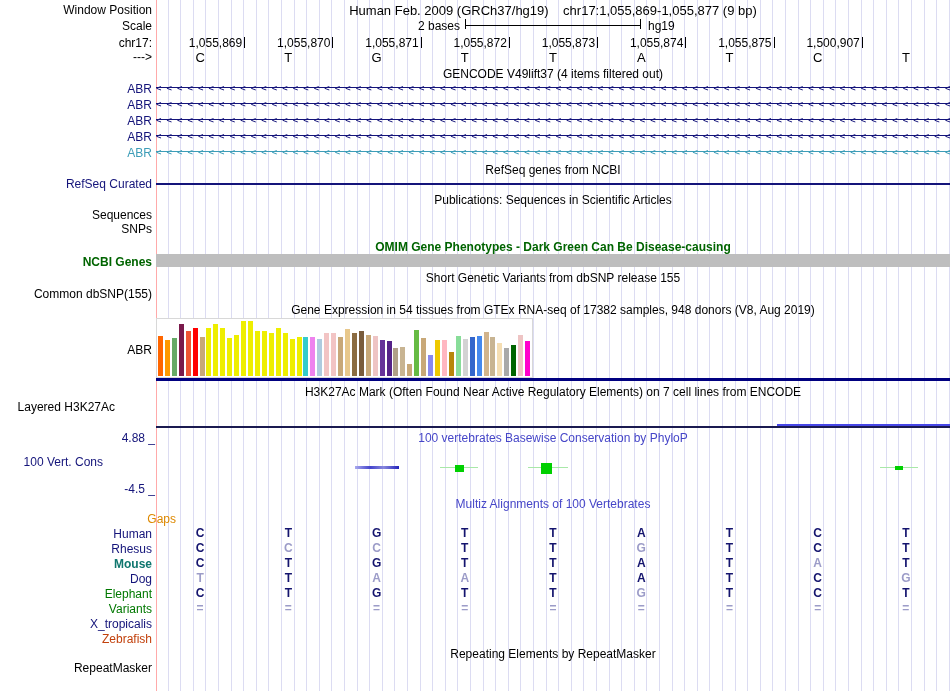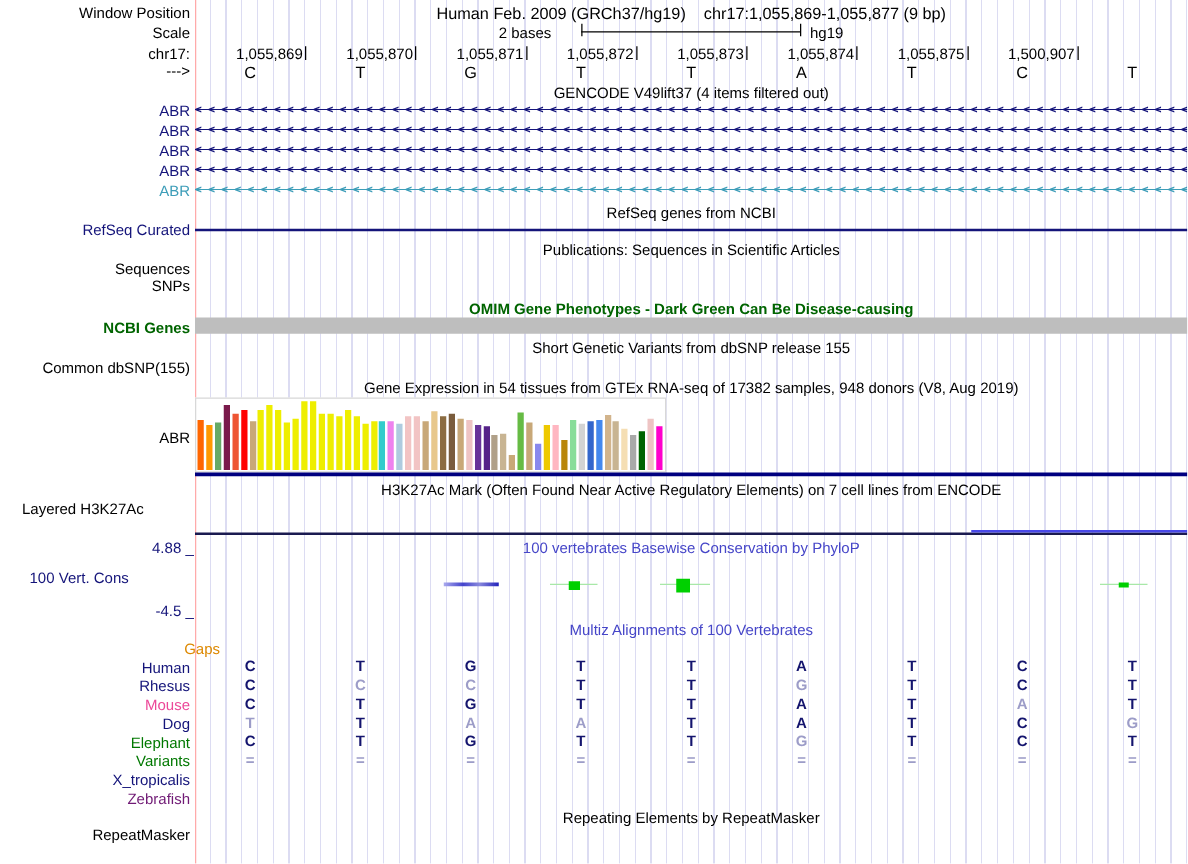--- a/index.html
+++ b/index.html
@@ -36,21 +36,21 @@
 <div id="browser" style="--navy: #14147A; --lightblue: #3D9DB8; --green: #006400; --blue-title: #4646C8; --orange: #DD8800; --grid: #DCDCF2; --pink: #FFAAAA; --graybar: #BEBEBE; --h3kline: #1A1A50; --h3kblue: #4848E8;">
   <div id="gridlines"></div>
   <div id="cursor-line"></div>
 
   <div class="label" style="top:3px">Window Position</div>
   <div class="title" style="top:3px;font-size:13px">
     <span>Human Feb. 2009 (GRCh37/hg19)</span>&nbsp;&nbsp;&nbsp;
     <span>chr17:1,055,869-1,055,877 (9 bp)</span>
   </div>
   <div class="label" style="top:19px">Scale</div>
-  <div class="abs" style="top:19px;left:380px;width:80px;text-align:center">2 bases</div>
+  <div class="abs" style="top:19px;left:380px;width:80px;text-align:right">2 bases</div>
   <div class="abs" style="top:25px;left:465px;width:175px;height:1px;background:#000"></div>
   <div class="abs" style="top:19px;left:465px;width:1px;height:10px;background:#000"></div>
   <div class="abs" style="top:19px;left:640px;width:1px;height:10px;background:#000"></div>
   <div class="abs" style="top:19px;left:648px">hg19</div>
   <div class="label" style="top:36px">chr17:</div>
   <div id="ruler">
       <div class="ruler-tick" style="left: 244.222px; top: 37px;"></div>
       <div class="ruler-num" style="left: 156.222px; top: 36px;">1,055,869</div>
       <div class="ruler-tick" style="left: 332.444px; top: 37px;"></div>
       <div class="ruler-num" style="left: 244.444px; top: 36px;">1,055,870</div>
@@ -204,21 +204,21 @@
       <div class="label" style="top: 542px; color: rgb(20, 20, 122); font-weight: normal;">Rhesus</div>
       <div class="aln" style="left: 200.111px; top: 541px; color: rgb(20, 20, 110);">C</div>
       <div class="aln" style="left: 288.333px; top: 541px; color: rgb(156, 156, 200);">C</div>
       <div class="aln" style="left: 376.556px; top: 541px; color: rgb(156, 156, 200);">C</div>
       <div class="aln" style="left: 464.778px; top: 541px; color: rgb(20, 20, 110);">T</div>
       <div class="aln" style="left: 553px; top: 541px; color: rgb(20, 20, 110);">T</div>
       <div class="aln" style="left: 641.222px; top: 541px; color: rgb(156, 156, 200);">G</div>
       <div class="aln" style="left: 729.444px; top: 541px; color: rgb(20, 20, 110);">T</div>
       <div class="aln" style="left: 817.667px; top: 541px; color: rgb(20, 20, 110);">C</div>
       <div class="aln" style="left: 905.889px; top: 541px; color: rgb(20, 20, 110);">T</div>
-      <div class="label" style="top: 557px; color: #ec4899; font-weight: normal;">Mouse</div>
+      <div class="label" style="top: 557px; color: #0f766e; font-weight: bold;">Mouse</div>
       <div class="aln" style="left: 200.111px; top: 556px; color: rgb(20, 20, 110);">C</div>
       <div class="aln" style="left: 288.333px; top: 556px; color: rgb(20, 20, 110);">T</div>
       <div class="aln" style="left: 376.556px; top: 556px; color: rgb(20, 20, 110);">G</div>
       <div class="aln" style="left: 464.778px; top: 556px; color: rgb(20, 20, 110);">T</div>
       <div class="aln" style="left: 553px; top: 556px; color: rgb(20, 20, 110);">T</div>
       <div class="aln" style="left: 641.222px; top: 556px; color: rgb(20, 20, 110);">A</div>
       <div class="aln" style="left: 729.444px; top: 556px; color: rgb(20, 20, 110);">T</div>
       <div class="aln" style="left: 817.667px; top: 556px; color: rgb(156, 156, 200);">A</div>
       <div class="aln" style="left: 905.889px; top: 556px; color: rgb(20, 20, 110);">T</div>
       <div class="label" style="top: 572px; color: rgb(20, 20, 122); font-weight: normal;">Dog</div>
@@ -245,18 +245,18 @@
       <div class="aln" style="left: 200.111px; top: 601px; color: rgb(156, 156, 200);">=</div>
       <div class="aln" style="left: 288.333px; top: 601px; color: rgb(156, 156, 200);">=</div>
       <div class="aln" style="left: 376.556px; top: 601px; color: rgb(156, 156, 200);">=</div>
       <div class="aln" style="left: 464.778px; top: 601px; color: rgb(156, 156, 200);">=</div>
       <div class="aln" style="left: 553px; top: 601px; color: rgb(156, 156, 200);">=</div>
       <div class="aln" style="left: 641.222px; top: 601px; color: rgb(156, 156, 200);">=</div>
       <div class="aln" style="left: 729.444px; top: 601px; color: rgb(156, 156, 200);">=</div>
       <div class="aln" style="left: 817.667px; top: 601px; color: rgb(156, 156, 200);">=</div>
       <div class="aln" style="left: 905.889px; top: 601px; color: rgb(156, 156, 200);">=</div>
       <div class="label" style="top: 617px; color: rgb(20, 20, 122); font-weight: normal;">X_tropicalis</div>
-      <div class="label" style="top: 632px; color: #701a75; font-weight: normal;">Zebrafish</div>
+      <div class="label" style="top: 632px; color: #c2410c; font-weight: normal;">Zebrafish</div>
     </div>
 
   <div class="title" style="top:647px">Repeating Elements by RepeatMasker</div>
   <div class="label" style="top:661px">RepeatMasker</div>
 </div>
 
 </body></html>

